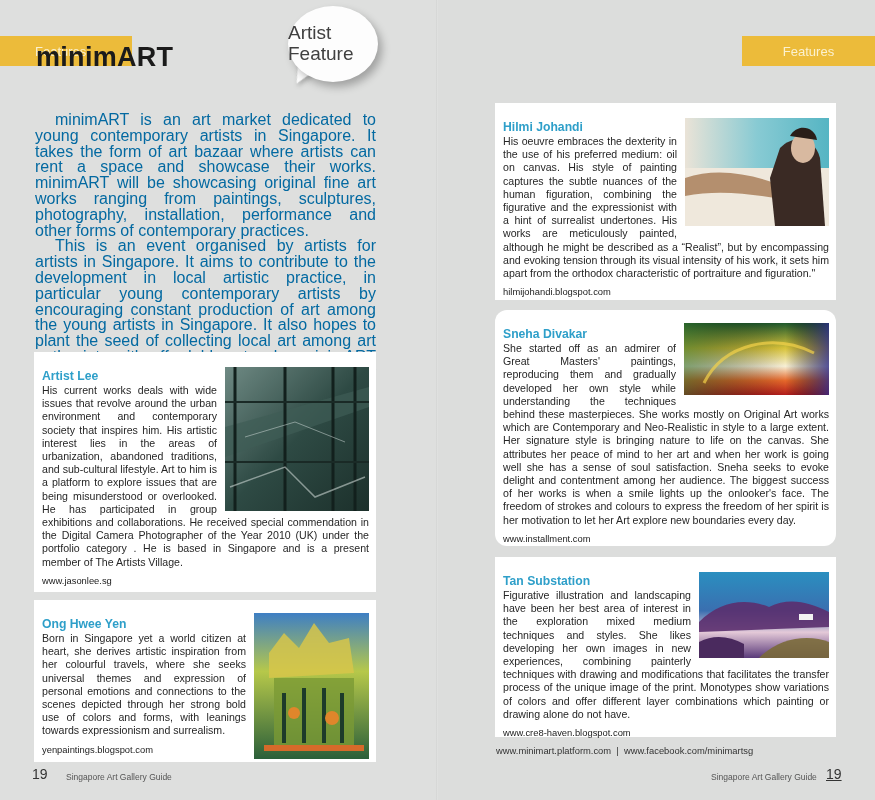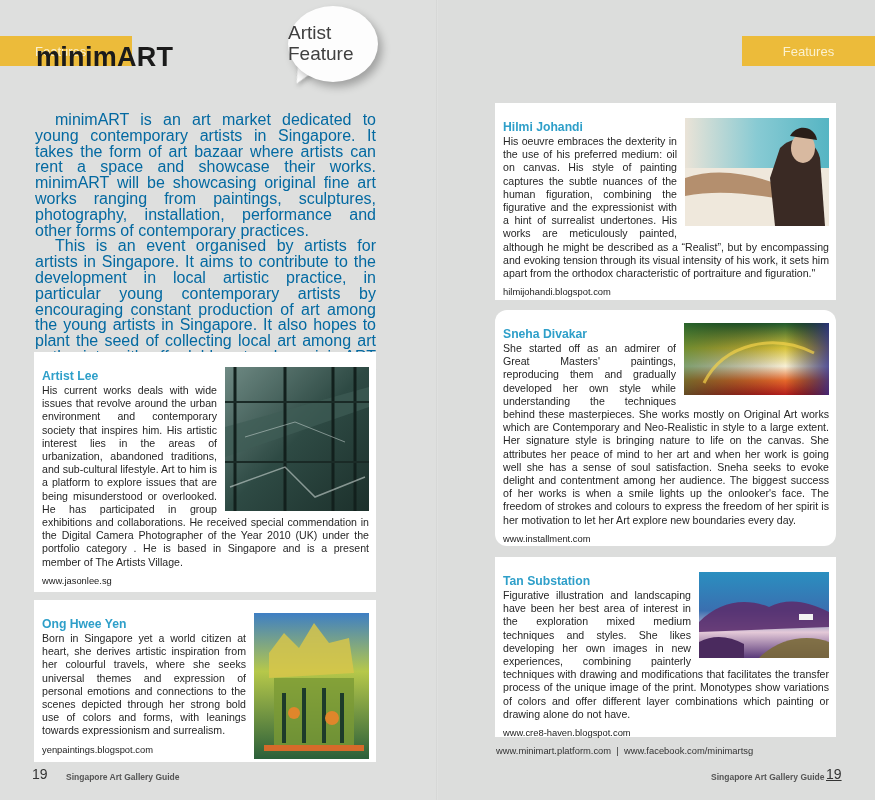--- a/index.html
+++ b/index.html
@@ -17,21 +17,21 @@
   .bubble .tail { position:absolute; left:6px; top:56px; width:0; height:0; border-left:6px solid transparent; border-right:18px solid transparent; border-top:24px solid #fdfdfd; transform:rotate(18deg); filter:drop-shadow(2px 3px 2px rgba(0,0,0,0.2)); }
   .bubble .txt { position:absolute; left:0; top:16px; width:90px; font-size:19px; line-height:21px; color:#404040; }
   .intro { position:absolute; left:35px; top:112px; width:341px; font-size:16px; line-height:15.8px; text-align:justify; color:#0369a1; }
   .intro p { margin:0; text-indent:20px; }
   .card { position:absolute; background:#ffffff; box-sizing:border-box; padding:15px 7px 6px 8px; }
   .card .art { float:right; margin:0 0 2px 8px; }
   .card .name { color:#2e9fc9; font-weight:bold; font-size:12.2px; line-height:15px; margin-top:2px; }
   .card .bio { font-size:10.6px; line-height:13.2px; text-align:justify; color:#262626; }
   .card .url { font-size:9.4px; color:#222; margin-top:6px; }
   .footer-num { position:absolute; font-size:14px; color:#333; }
-  .footer-pub { position:absolute; font-size:8.5px; color:#555;font-weight:bold; }
+  .footer-pub { position:absolute; font-size:8.5px; color:#555; }
   .footlinks { position:absolute; left:496px; top:745px; font-size:9.4px; color:#333; }
 </style>
 </head>
 <body>
 
 <div class="page left"></div>
 <div class="page right"></div>
 <div class="gutter"></div>
 
 <div class="tab left">Features</div>

